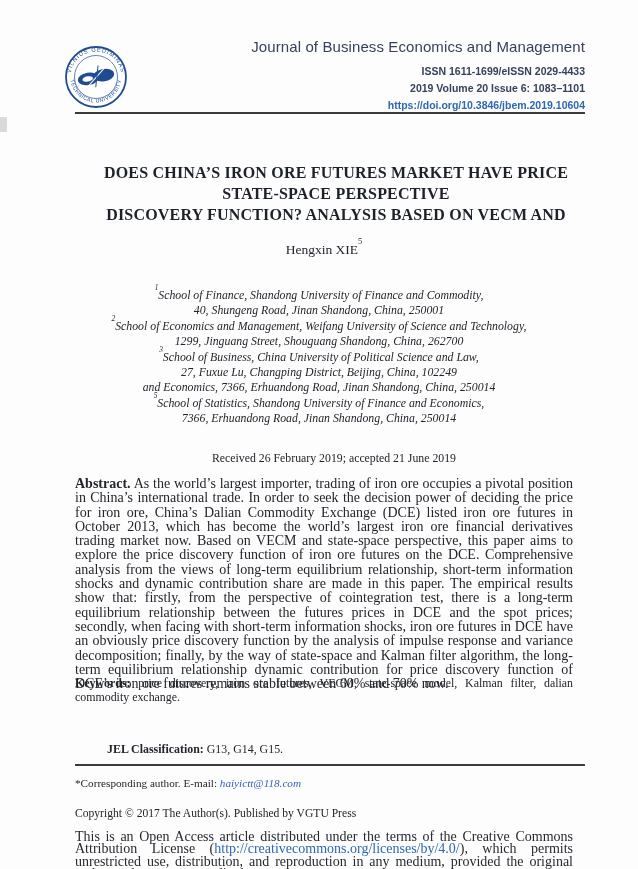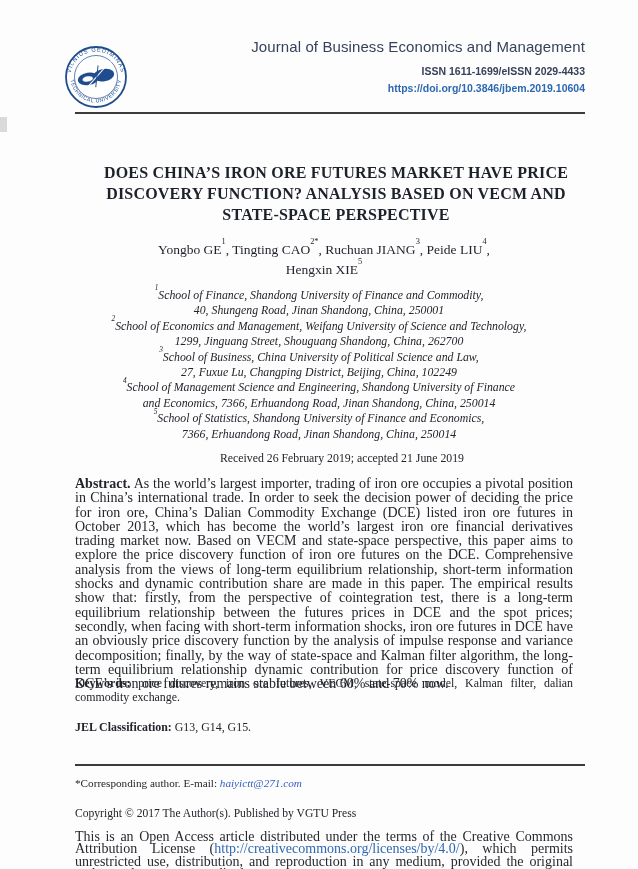--- a/index.html
+++ b/index.html
@@ -33,28 +33,28 @@
   .authors{
     position:absolute;top:240px;left:70px;width:508px;text-align:center;
     font-size:13.5px;line-height:20px;color:#1d212a;white-space:nowrap;
   }
   sup{font-size:.62em;position:relative;top:-.5em;line-height:0;}
   .affils{
     position:absolute;top:288px;left:40px;width:558px;text-align:center;
     font-style:italic;font-size:11.8px;line-height:15.4px;color:#22252b;
   }
   .received{
-    position:absolute;top:451px;left:88px;width:508px;text-align:center;
+    position:absolute;top:451px;left:80px;width:508px;text-align:center;
     font-size:11.8px;color:#22252b;
   }
   
   .body-col{left:75px;width:498px;position:absolute;}
   .abstract{top:477px;text-align:justify;font-size:14px;line-height:14.3px;}
   .keywords{top:676px;text-align:justify;font-size:11.9px;line-height:14.3px;}
-  .jel{top:720px;font-size:11.9px;line-height:14.3px;}
+  .jel{top:742px;font-size:11.9px;line-height:14.3px;margin-left:32px;}
   .b{font-weight:700;}
   
   .footnote{top:776px;font-size:11.2px;line-height:14px;}
   .email-link{color:#3660c1;font-style:italic;text-decoration:none;}
   .copyright{top:807px;font-size:11.6px;line-height:14px;}
   .license{top:831px;text-align:justify;font-size:14px;line-height:12.4px;color:#26292e;}
   .url-link{color:#2d68b2;text-decoration:none;}
   a{cursor:pointer;}
 </style>
 </head>
@@ -84,58 +84,57 @@
         <ellipse cx="-8.5" cy="0.5" rx="5.6" ry="2.9" fill="#ffffff" stroke="#1e4c8f" stroke-width="0.5"></ellipse>
         <path d="M -16 13 L 17 -13" stroke="#ffffff" stroke-width="1.1" fill="none"></path>
         <path d="M -2 10 L 4 -11" stroke="#1e4c8f" stroke-width="0.9" fill="none"></path>
       </g>
     </svg>
   </div>
 
   <div class="head-block">
     <div class="head-journal">Journal of Business Economics and Management</div>
     <div class="head-small">ISSN 1611-1699/eISSN 2029-4433</div>
+    <div class="head-small">2019 Volume 20 Issue 6: 1083–1101</div>
     <div class="head-small head-doi"><a class="doi-link">https://doi.org/10.3846/jbem.2019.10604</a></div>
   </div>
 
   <div class="rule rule-top"></div>
 
   <div class="title">
     <div>DOES CHINA’S IRON ORE FUTURES MARKET HAVE PRICE</div>
+    <div>STATE-SPACE PERSPECTIVE</div>
     <div>DISCOVERY FUNCTION? ANALYSIS BASED ON VECM AND</div>
-    <div>STATE-SPACE PERSPECTIVE</div>
   </div>
 
   <div class="authors">
-    <div><span>Yongbo GE</span><sup>1</sup><span>, </span><span>Tingting CAO</span><sup>2*</sup><span>, </span><span>Ruchuan JIANG</span><sup>3</sup><span>, </span><span>Peide LIU</span><sup>4</sup><span>,</span></div>
     <div><span>Hengxin XIE</span><sup>5</sup></div>
   </div>
 
   <div class="affils">
     <div><sup>1</sup><span>School of Finance, Shandong University of Finance and Commodity,</span></div>
     <div><sup></sup><span>40, Shungeng Road, Jinan Shandong, China, 250001</span></div>
     <div><sup>2</sup><span>School of Economics and Management, Weifang University of Science and Technology,</span></div>
     <div><sup></sup><span>1299, Jinguang Street, Shouguang Shandong, China, 262700</span></div>
     <div><sup>3</sup><span>School of Business, China University of Political Science and Law,</span></div>
     <div><sup></sup><span>27, Fuxue Lu, Changping District, Beijing, China, 102249</span></div>
-    <div><sup>4</sup><span>School of Management Science and Engineering, Shandong University of Finance</span></div>
     <div><sup></sup><span>and Economics, 7366, Erhuandong Road, Jinan Shandong, China, 250014</span></div>
     <div><sup>5</sup><span>School of Statistics, Shandong University of Finance and Economics,</span></div>
     <div><sup></sup><span>7366, Erhuandong Road, Jinan Shandong, China, 250014</span></div>
   </div>
 
   <div class="received">Received 26 February 2019; accepted 21 June 2019</div>
 
   <div class="body-col abstract"><span class="b">Abstract.</span><span> As the world’s largest importer, trading of iron ore occupies a pivotal position in China’s international trade. In order to seek the decision power of deciding the price for iron ore, China’s Dalian Commodity Exchange (DCE) listed iron ore futures in October 2013, which has become the world’s largest iron ore financial derivatives trading market now. Based on VECM and state-space perspective, this paper aims to explore the price discovery function of iron ore futures on the DCE. Comprehensive analysis from the views of long-term equilibrium relationship, short-term information shocks and dynamic contribution share are made in this paper. The empirical results show that: firstly, from the perspective of cointegration test, there is a long-term equilibrium relationship between the futures prices in DCE and the spot prices; secondly, when facing with short-term information shocks, iron ore futures in DCE have an obviously price discovery function by the analysis of impulse response and variance decomposition; finally, by the way of state-space and Kalman filter algorithm, the long-term equilibrium relationship dynamic contribution for price discovery function of DCE’s iron ore futures remains stable between 60% and 70% now.</span></div>
 
   <div class="body-col keywords"><span class="b">Keywords:</span><span> price discovery, iron ore futures, VECM, state-space model, Kalman filter, dalian commodity exchange.</span></div>
 
   <div class="body-col jel"><span class="b">JEL Classification:</span><span> G13, G14, G15.</span></div>
 
   <div class="rule rule-foot"></div>
 
-  <div class="body-col footnote"><span>*Corresponding author. E-mail: </span><a class="email-link">haiyictt@271.com</a></div>
+  <div class="body-col footnote"><span>*Corresponding author. E-mail: </span><a class="email-link">haiyictt@118.com</a></div>
 
   <div class="body-col copyright">Copyright © 2017 The Author(s). Published by VGTU Press</div>
 
   <div class="body-col license"><span>This is an Open Access article distributed under the terms of the Creative Commons Attribution License (</span><a class="url-link">http://creativecommons.org/licenses/by/4.0/</a><span>), which permits unrestricted use, distribution, and reproduction in any medium, provided the original author and source are credited.</span></div>
 
 </div>
 
 </body></html>

